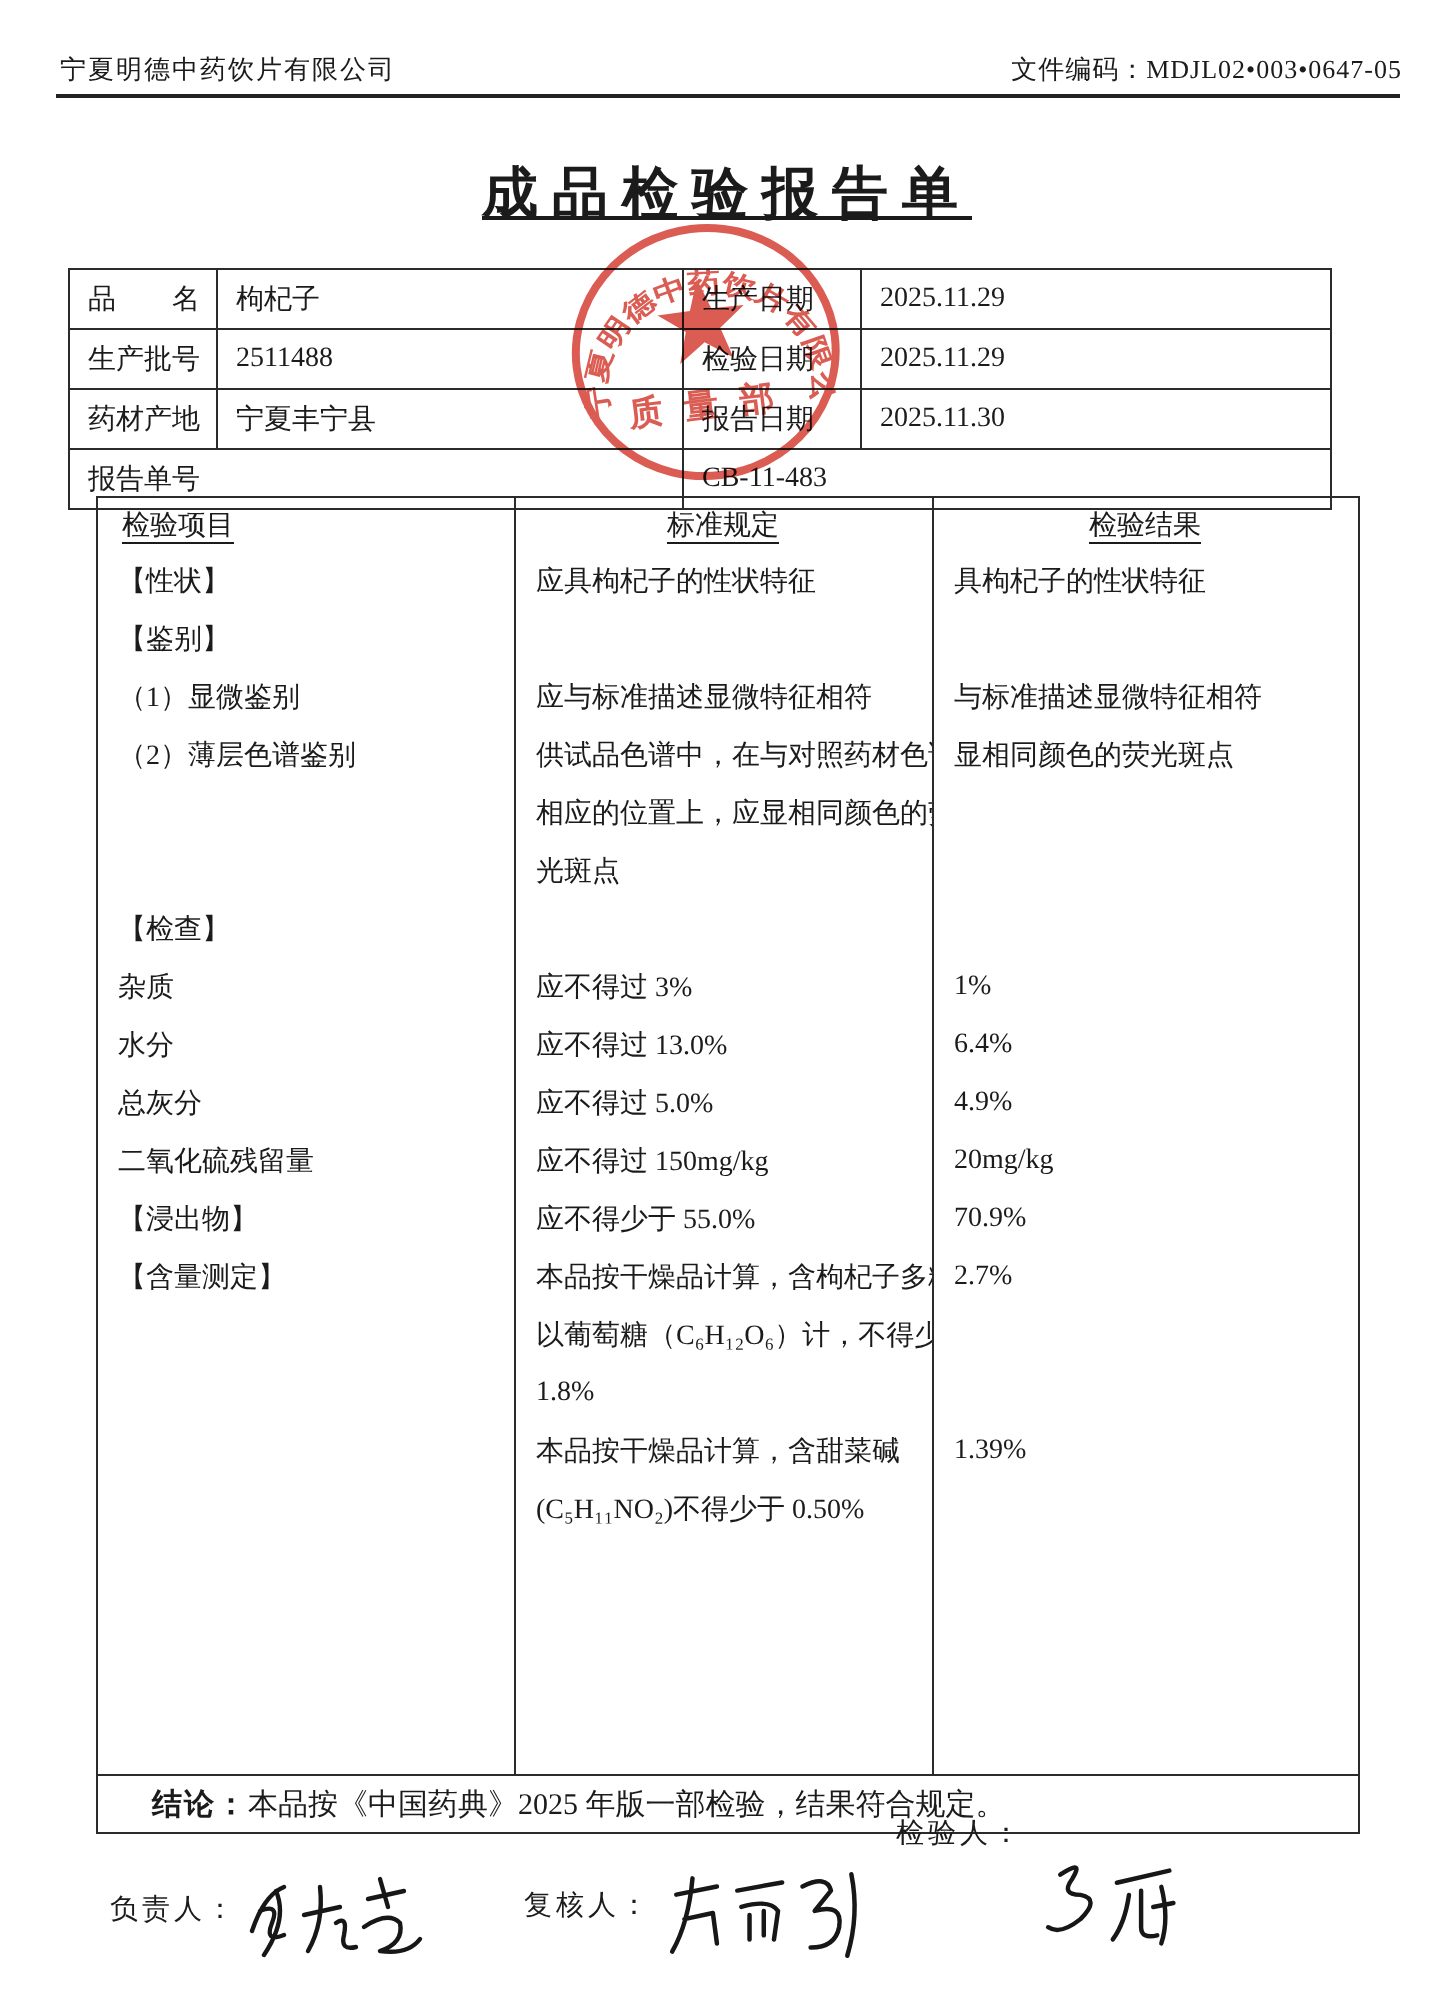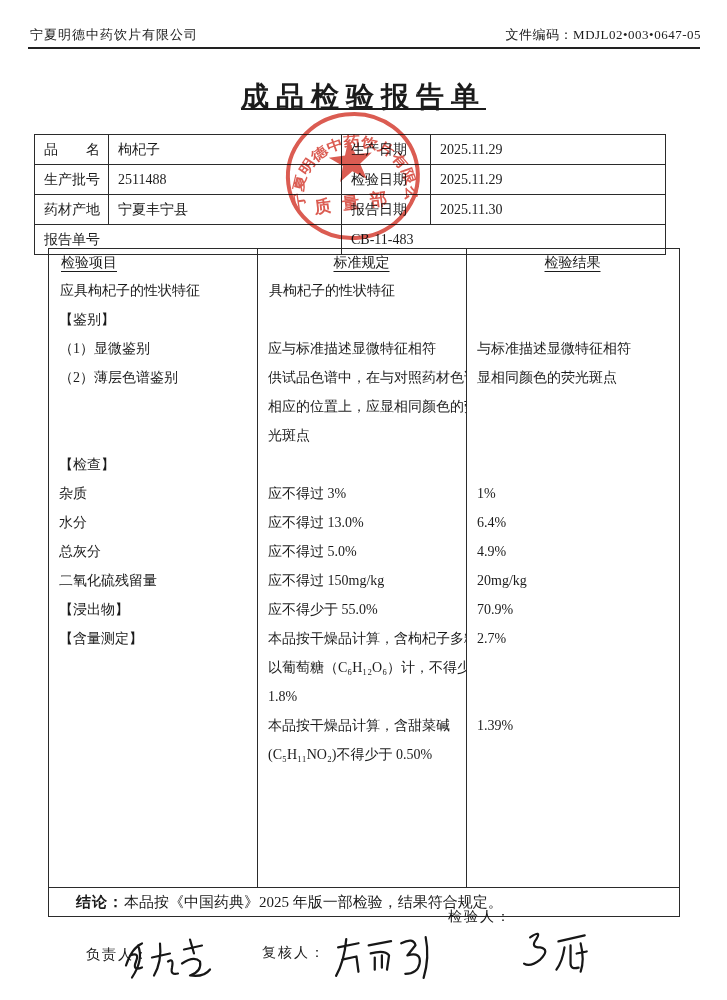--- a/index.html
+++ b/index.html
@@ -39,21 +39,21 @@
   .mt-row{display:flex;height:29px;align-items:center;font-size:14px;}
   .mc{box-sizing:border-box;overflow:hidden;white-space:nowrap;}
   .mc1{width:208px;padding-left:10px;}
   .mc2{width:209px;padding-left:11px;}
   .mc3{width:213px;padding-left:11px;}
   .mt-conclusion{border-top:1.5px solid #2b2b2b;height:28px;display:flex;align-items:center;
     font-size:15px;padding-left:8px;}
   .mt-conclusion b{letter-spacing:1px;margin-left:19px;}
   
   .sign-label{position:absolute;font-size:14px;letter-spacing:2px;}
-  .sl1{left:55px;top:946px;margin-left:31px;} .sl2{left:262px;top:944px;} .sl3{left:448px;top:908px;}
+  .sl1{left:55px;top:946px;} .sl2{left:262px;top:944px;} .sl3{left:448px;top:908px;}
   .sig{position:absolute;}
   .sig path{fill:none;stroke:#171717;stroke-width:2.2;stroke-linecap:round;stroke-linejoin:round;}
   
   .stamp{position:absolute;mix-blend-mode:multiply;opacity:.88;}
   .stamp-top{left:283px;top:110px;transform:rotate(-7deg);}
   .stamp ellipse{fill:none;stroke-width:4px;}
   .stamp text{font-family:"Liberation Serif","DejaVu Serif",serif;font-weight:700;}
 </style>
 </head>
 <body>
@@ -94,20 +94,21 @@
   <div class="mt-body">
     <div class="mt-vline mt-v1"></div>
     <div class="mt-vline mt-v2"></div>
     <div class="mt-head">
       <div class="hc hc1"><span>检验项目</span></div>
       <div class="hc hc2"><span>标准规定</span></div>
       <div class="hc hc3"><span>检验结果</span></div>
     </div>
     <div id="mt-rows">
         <div class="mt-row">
+          <div class="mc mc1">【性状】</div>
           <div class="mc mc2">应具枸杞子的性状特征</div>
           <div class="mc mc3">具枸杞子的性状特征</div>
         </div>
         <div class="mt-row">
           <div class="mc mc1">【鉴别】</div>
           <div class="mc mc2"></div>
           <div class="mc mc3"></div>
         </div>
         <div class="mt-row">
           <div class="mc mc1">（1）显微鉴别</div>

